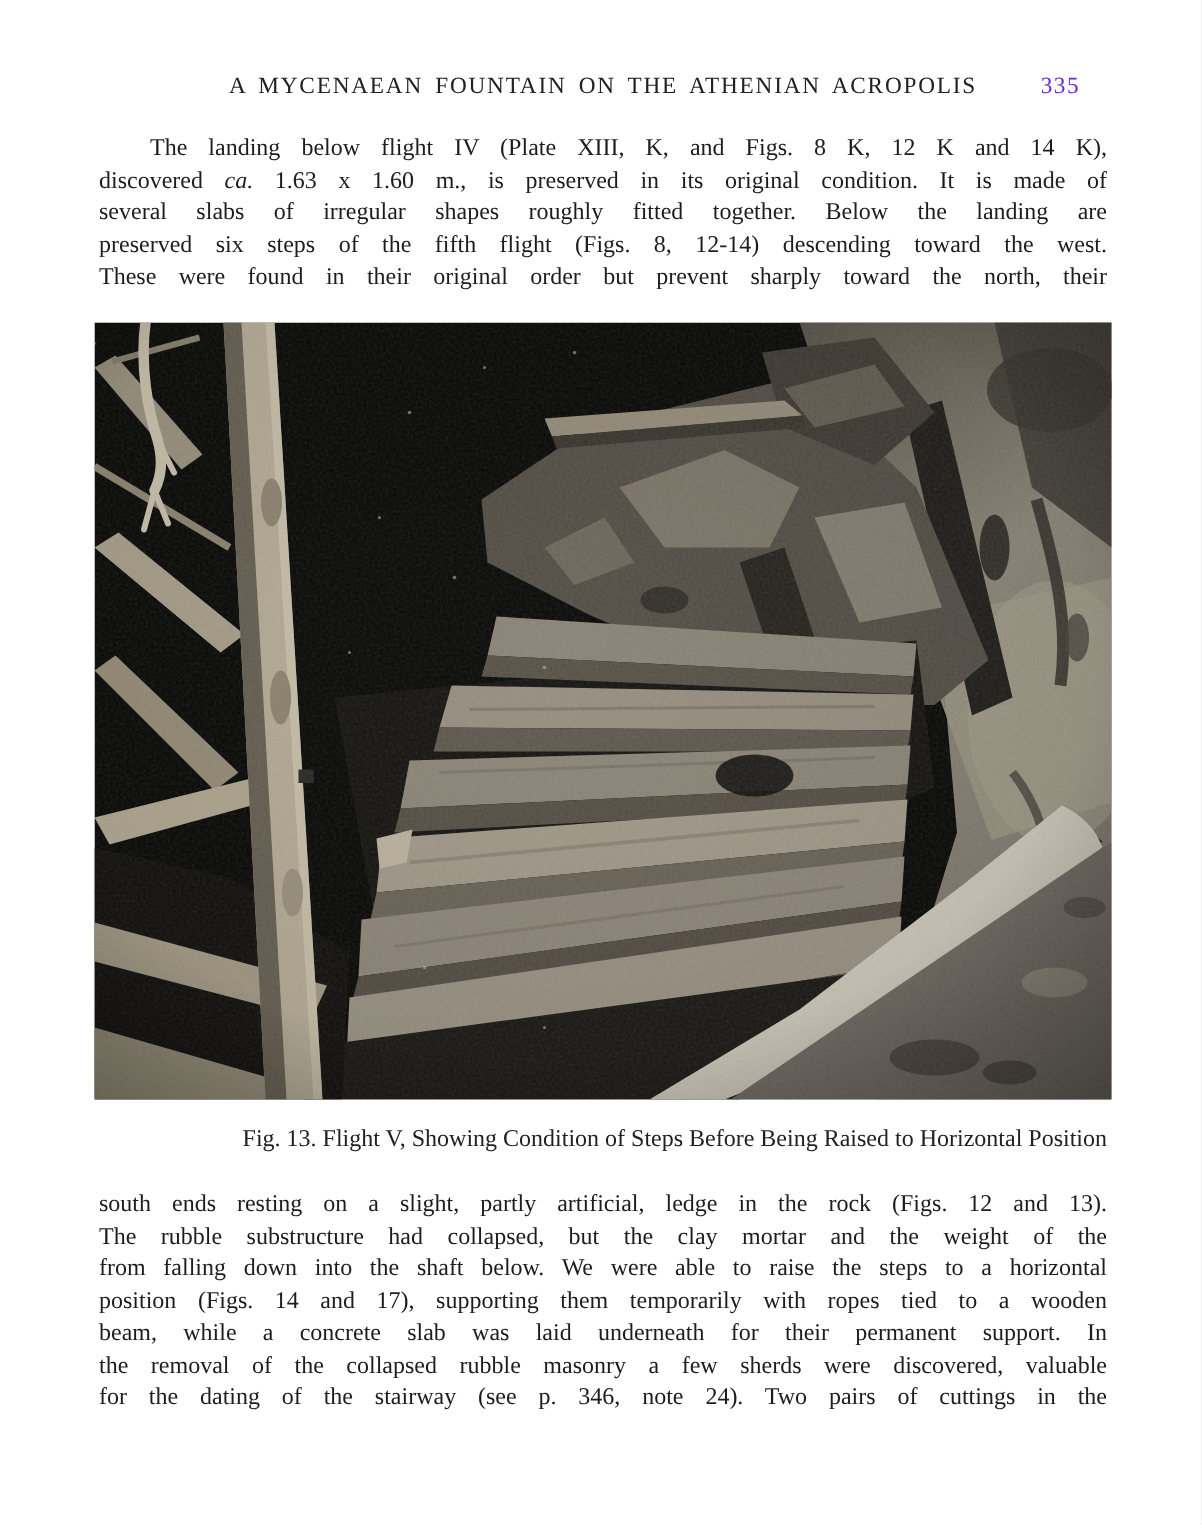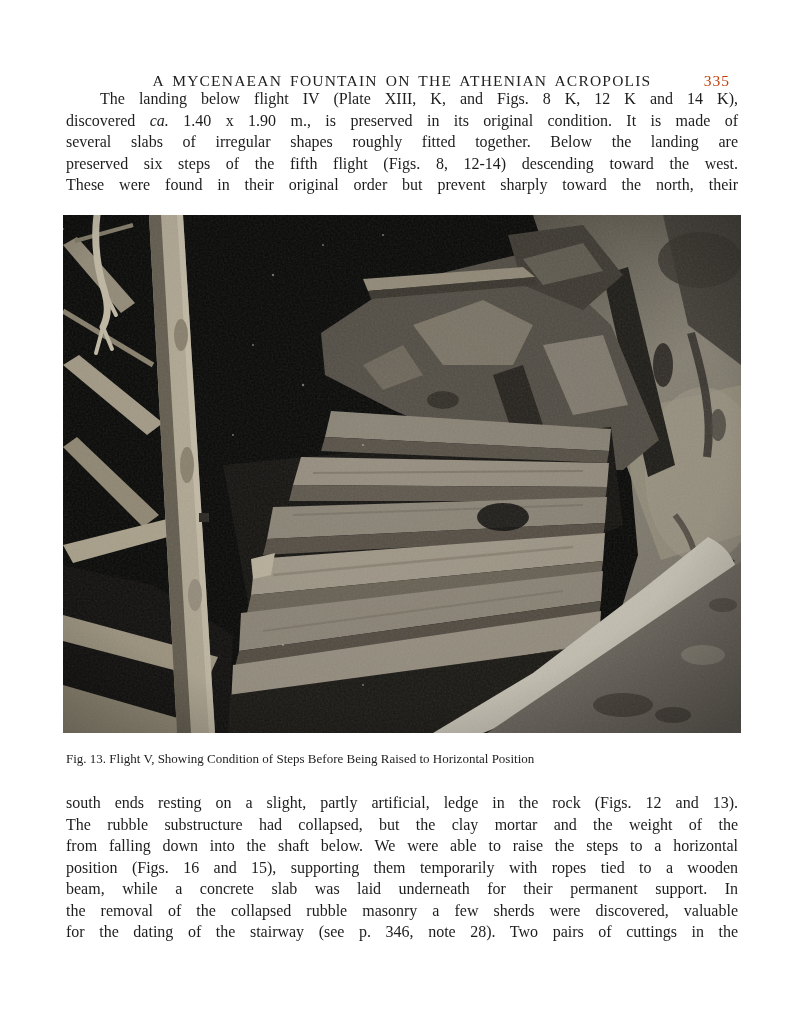--- a/index.html
+++ b/index.html
@@ -8,30 +8,29 @@
     width:801px;height:1024px;
     background:#ffffff;
     color:#1d1d1d;
     font-family:"Liberation Serif","DejaVu Serif",serif;
     overflow:hidden;
     margin:0 auto;
   }
   .running-head{
     position:absolute;left:66px;top:49px;width:672px;height:20px;
     font-size:15.5px;
-    margin-top:23px;
   }
   .head-title{
     display:block;text-align:center;
     letter-spacing:1.2px;word-spacing:3px;
     color:#222;
   }
   .head-page{
-    position:absolute;right:8px;top:0;
-    letter-spacing:1px;color:#c2410c;
+    position:absolute;right:18px;top:0;
+    letter-spacing:1px;color:#6d28d9;
   }
   .para{
     position:absolute;left:66px;width:672px;
     font-size:16px;
   }
   .para1{top:88px;}
   .para2{top:792px;}
   .line{
     line-height:21.55px;
     text-align:justify;
@@ -41,36 +40,36 @@
   }
   .indent{text-indent:34px;}
   .it{font-style:italic;}
   figure.photo{
     position:absolute;left:63px;top:215px;width:678px;height:518px;
     margin:0;padding:0;
   }
   figure.photo svg{display:block;}
   .caption{
     position:absolute;left:66px;top:751px;width:672px;
-    text-align:left;font-size:13px;color:#222;
+    text-align:right;font-size:16px;color:#222;
   }
 </style>
 </head>
 <body>
 
 <div class="page">
 
   <div class="running-head">
     <span class="head-title">A MYCENAEAN FOUNTAIN ON THE ATHENIAN ACROPOLIS</span>
     <span class="head-page">335</span>
   </div>
 
   <div class="para para1">
     <div class="line indent">The landing below flight IV (Plate XIII, K, and Figs. 8 K, 12 K and 14 K),</div>
-    <div class="line"><span>discovered </span><span class="it">ca.</span><span> 1.40 x 1.90 m., is preserved in its original condition. It is made of</span></div>
+    <div class="line"><span>discovered </span><span class="it">ca.</span><span> 1.63 x 1.60 m., is preserved in its original condition. It is made of</span></div>
     <div class="line">several slabs of irregular shapes roughly fitted together. Below the landing are</div>
     <div class="line">preserved six steps of the fifth flight (Figs. 8, 12-14) descending toward the west.</div>
     <div class="line">These were found in their original order but prevent sharply toward the north, their</div>
   </div>
 
   <figure class="photo" role="img" aria-label="Black-and-white excavation photograph: collapsed stone steps of Flight V sloping inside the dark fountain shaft, braced by a wooden pole and diagonal planks at left, with the rough rock wall of the cleft at right.">
     <svg width="678" height="518" viewBox="0 0 678 518" xmlns="http://www.w3.org/2000/svg">
       <defs>
         <linearGradient id="wallGrad" x1="0" y1="0" x2="0.3" y2="1">
           <stop offset="0" stop-color="#5550466"></stop>
@@ -200,19 +199,19 @@
       <rect width="678" height="518" fill="url(#vign)"></rect>
     </svg>
   </figure>
 
   <div class="caption">Fig. 13. Flight V, Showing Condition of Steps Before Being Raised to Horizontal Position</div>
 
   <div class="para para2">
     <div class="line">south ends resting on a slight, partly artificial, ledge in the rock (Figs. 12 and 13).</div>
     <div class="line">The rubble substructure had collapsed, but the clay mortar and the weight of the</div>
     <div class="line">from falling down into the shaft below. We were able to raise the steps to a horizontal</div>
-    <div class="line">position (Figs. 16 and 15), supporting them temporarily with ropes tied to a wooden</div>
+    <div class="line">position (Figs. 14 and 17), supporting them temporarily with ropes tied to a wooden</div>
     <div class="line">beam, while a concrete slab was laid underneath for their permanent support. In</div>
     <div class="line">the removal of the collapsed rubble masonry a few sherds were discovered, valuable</div>
-    <div class="line">for the dating of the stairway (see p. 346, note 28). Two pairs of cuttings in the</div>
+    <div class="line">for the dating of the stairway (see p. 346, note 24). Two pairs of cuttings in the</div>
   </div>
 
 </div>
 
 </body></html>

